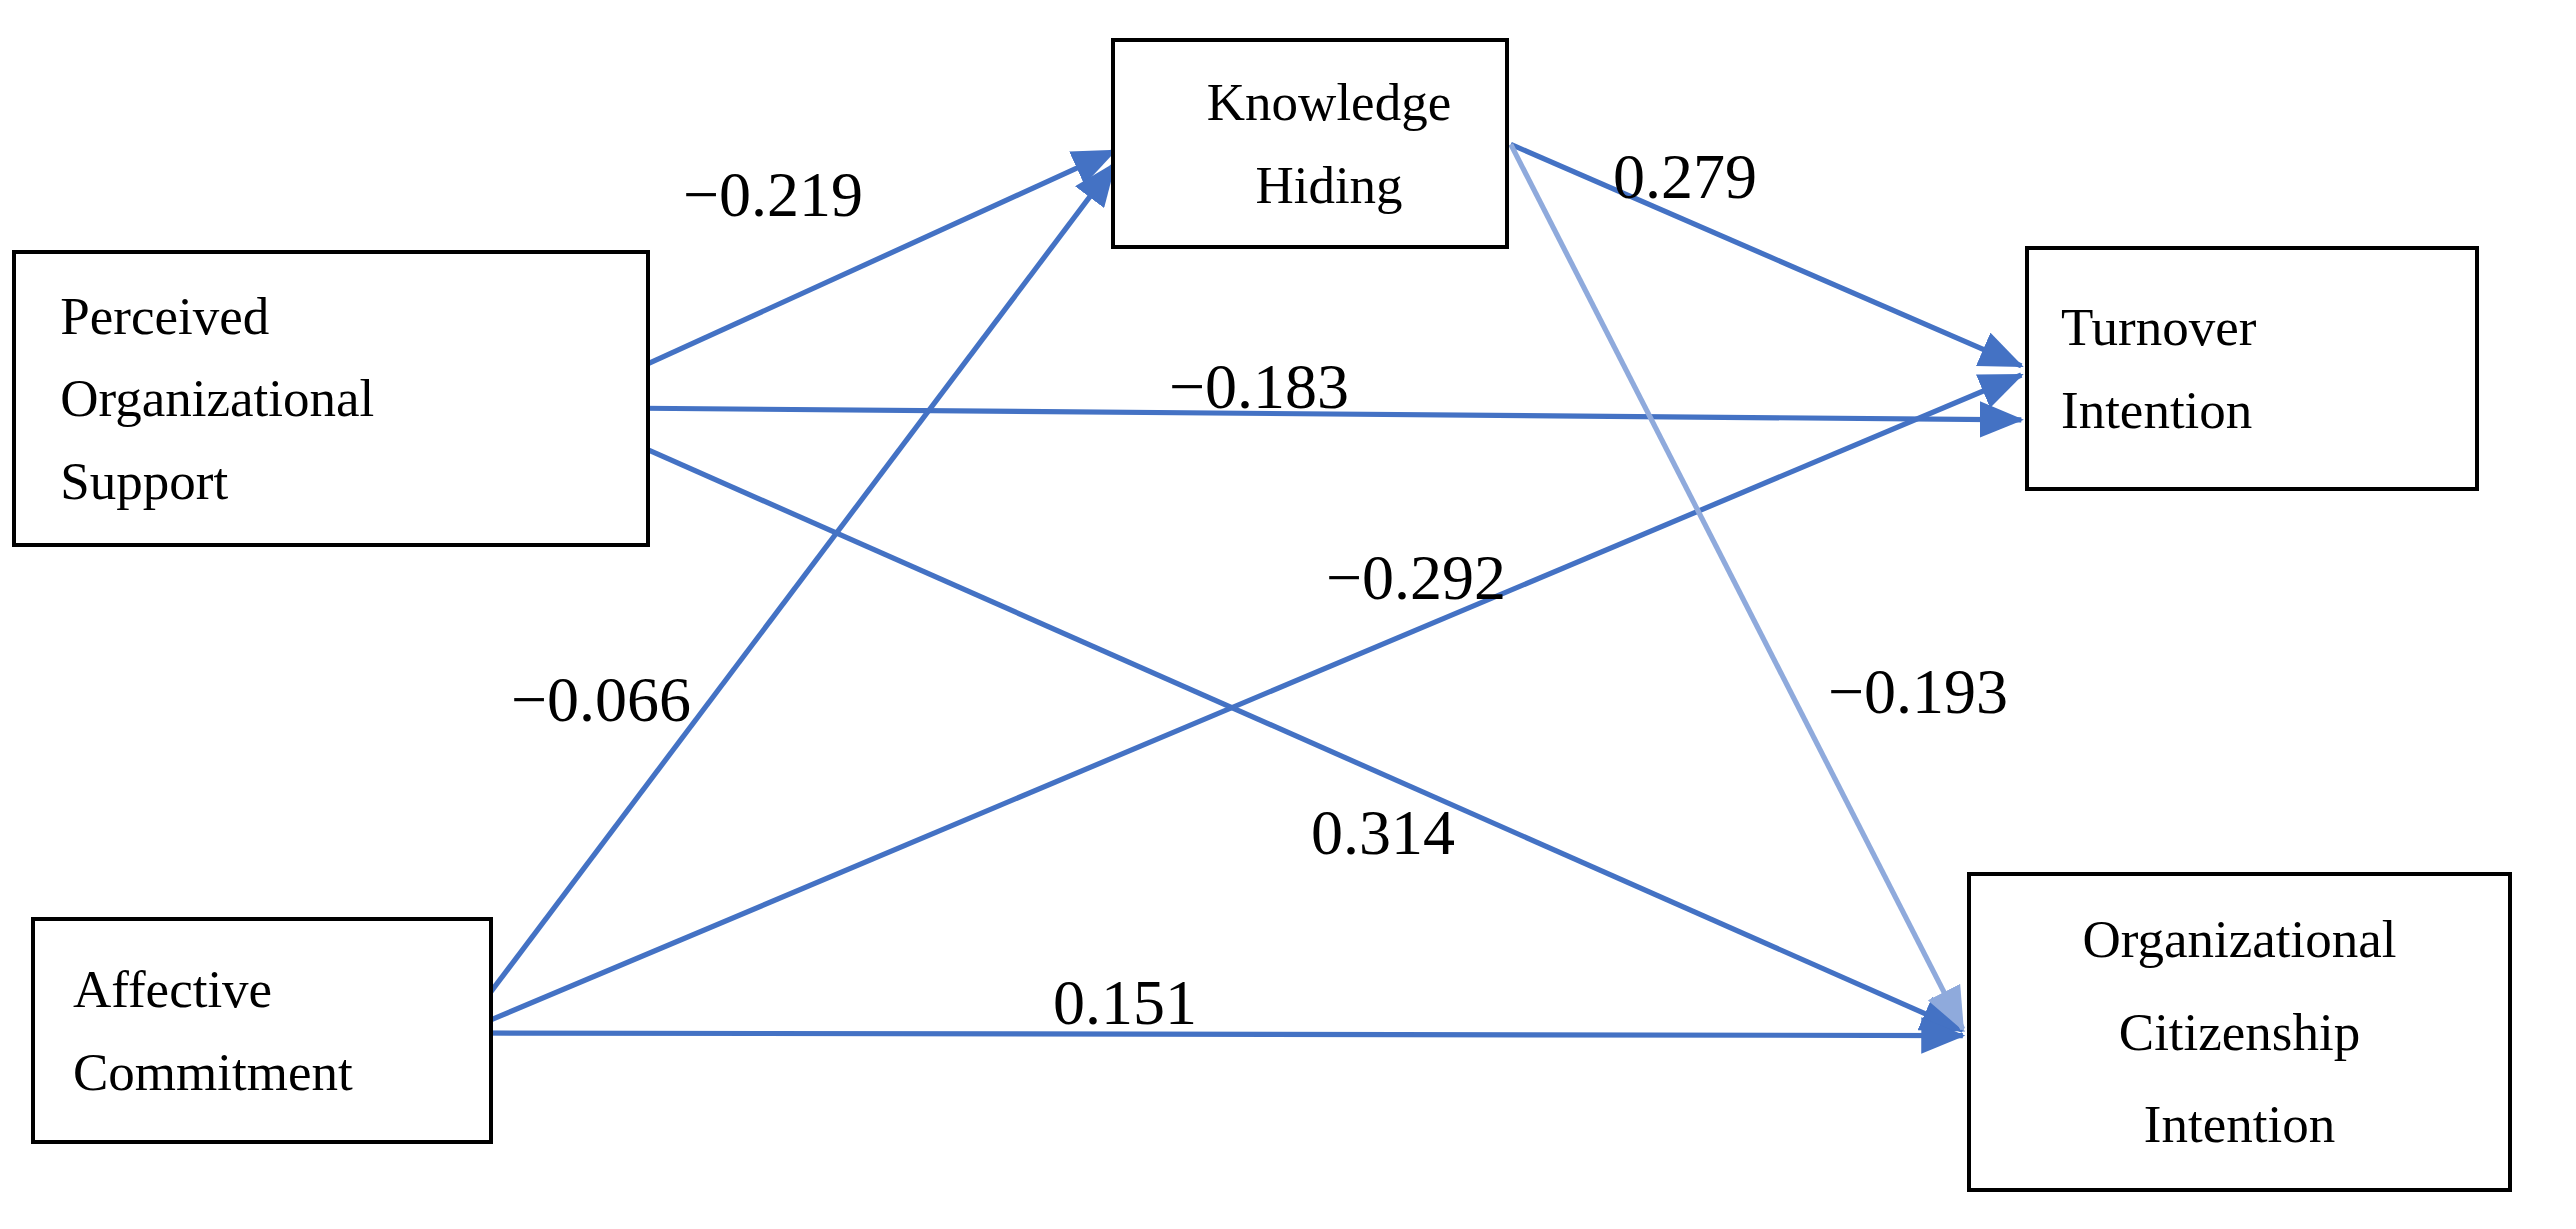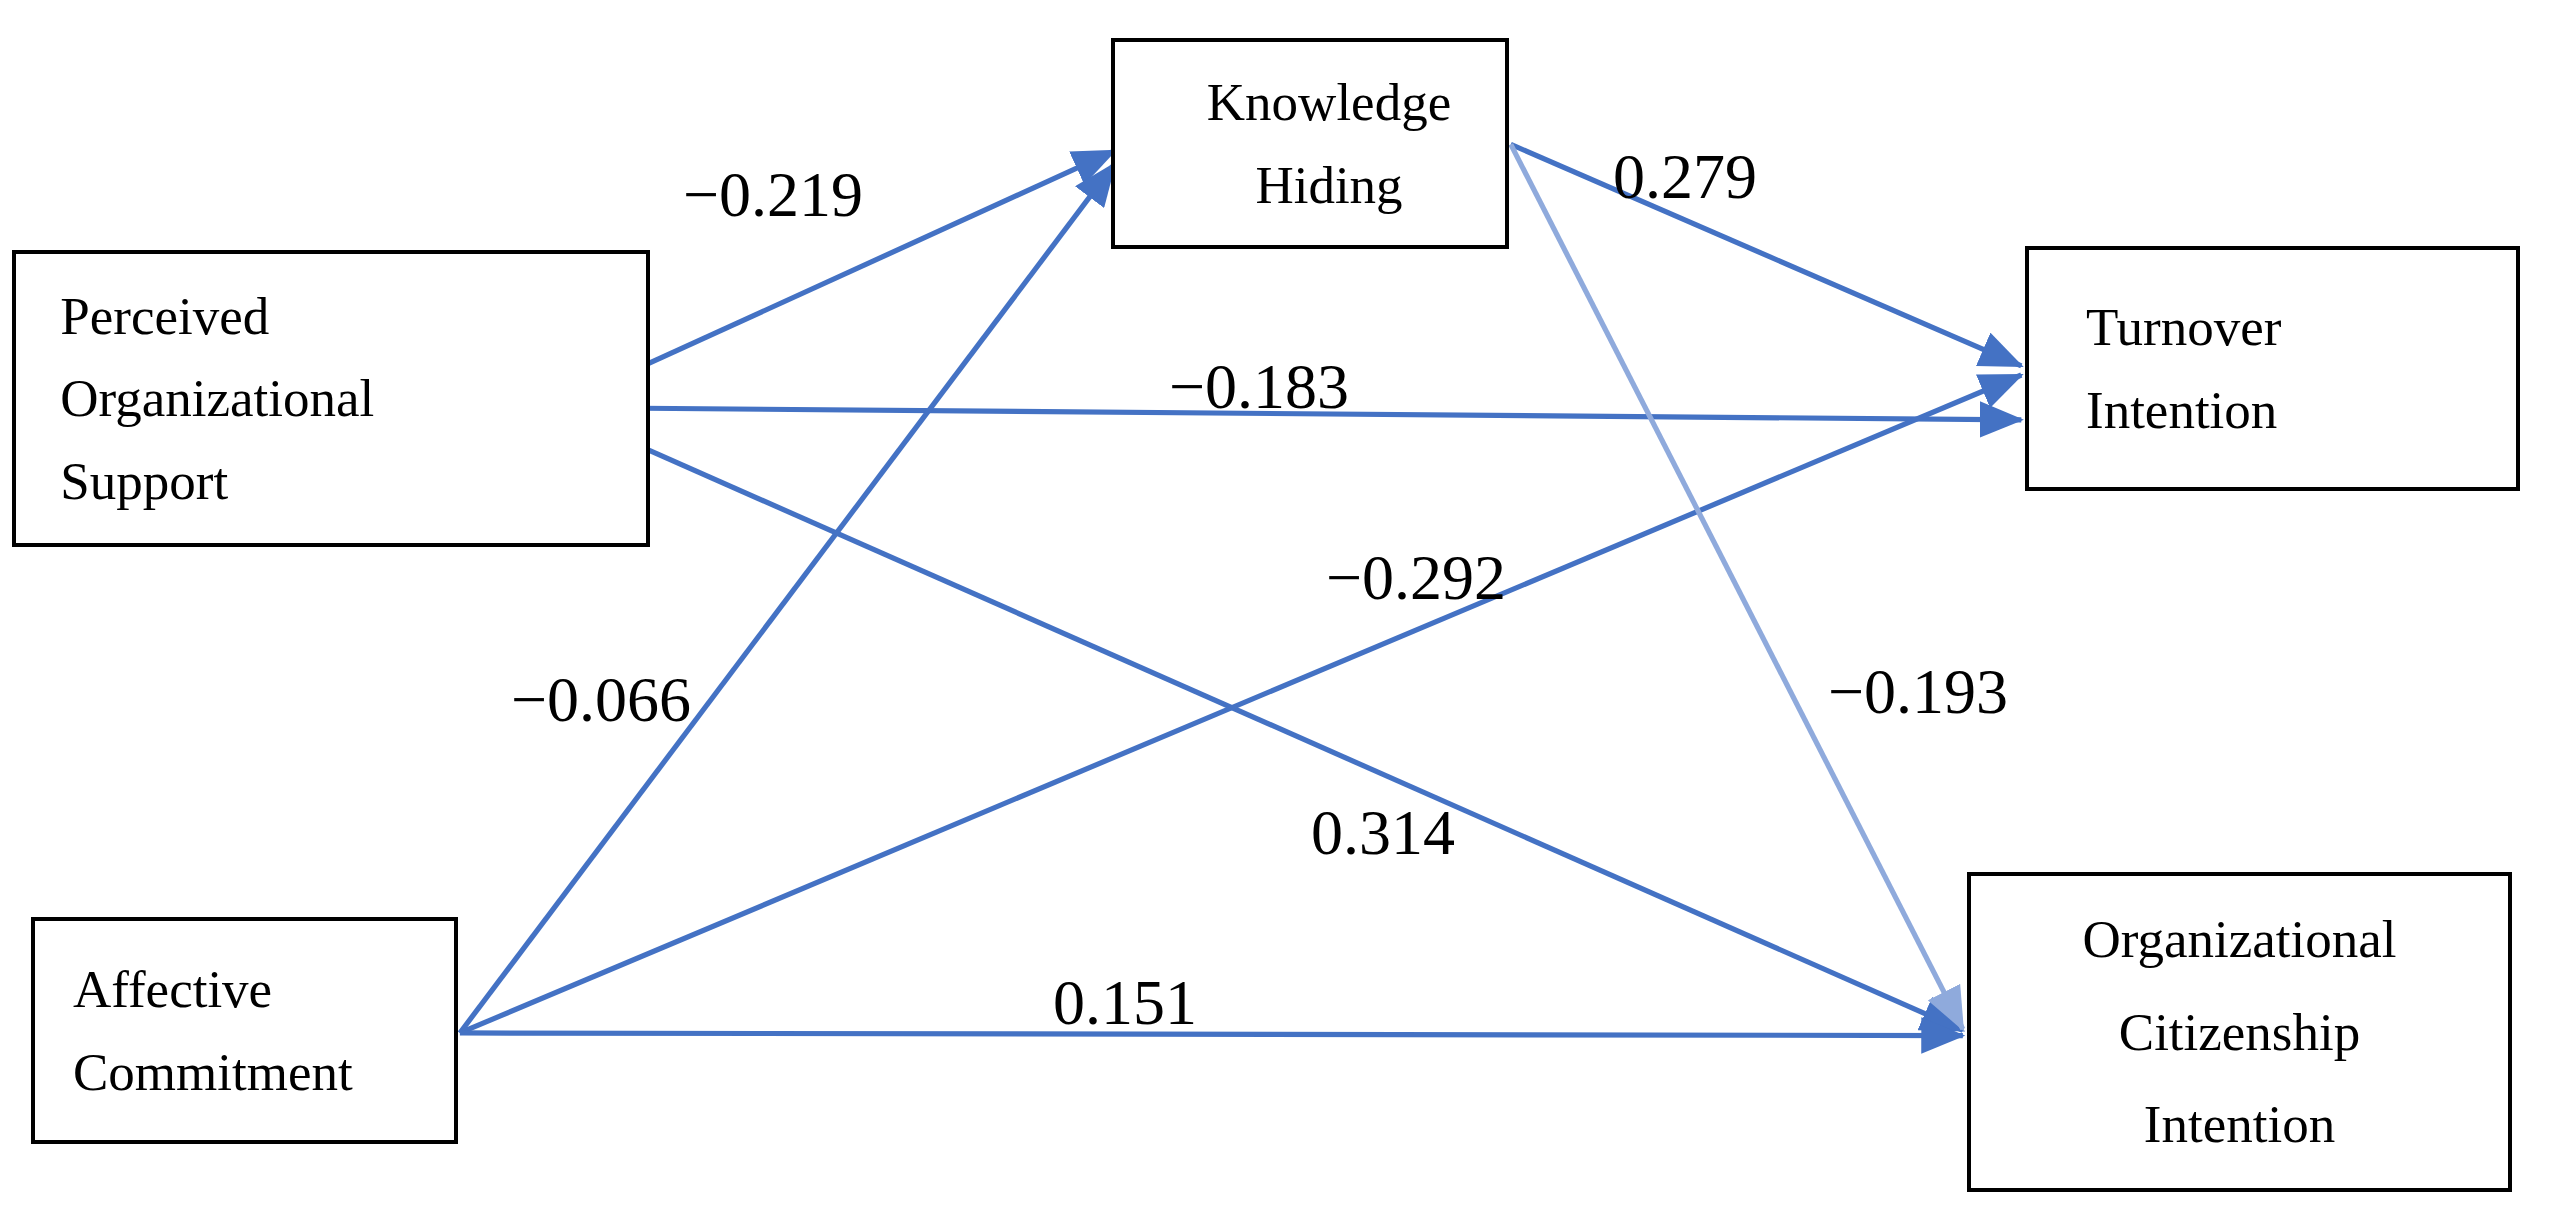--- a/index.html
+++ b/index.html
@@ -29,23 +29,23 @@
     background:var(--box-fill);
     color:var(--text-color);
     font-size:53px;
     line-height:1.55;
     display:flex;
     flex-direction:column;
     justify-content:center;
   }
   .node span{display:block;white-space:nowrap;}
   .node-pos{left:12.3px;top:250px;width:638px;height:297px;padding-left:44px;}
-  .node-ac{left:31px;top:917px;width:427px;height:227px;padding-left:38px;}
+  .node-ac{left:31px;top:917px;width:462px;height:227px;padding-left:38px;}
   .node-kh{left:1111px;top:38px;width:398px;height:211px;padding-left:38px;align-items:center;}
-  .node-ti{left:2025px;top:246px;width:495px;height:245px;padding-left:57px;}
+  .node-ti{left:2025px;top:246px;width:454px;height:245px;padding-left:32px;}
   .node-ocb{left:1967px;top:872px;width:545px;height:320px;text-align:center;line-height:1.75;}
   .coef{
     position:absolute;
     transform:translate(-50%,-50%);
     font-size:64px;
     color:var(--text-color);
     white-space:nowrap;
   }
   .coef-0{left:773px;top:195px;}
   .coef-1{left:1259px;top:387px;}

